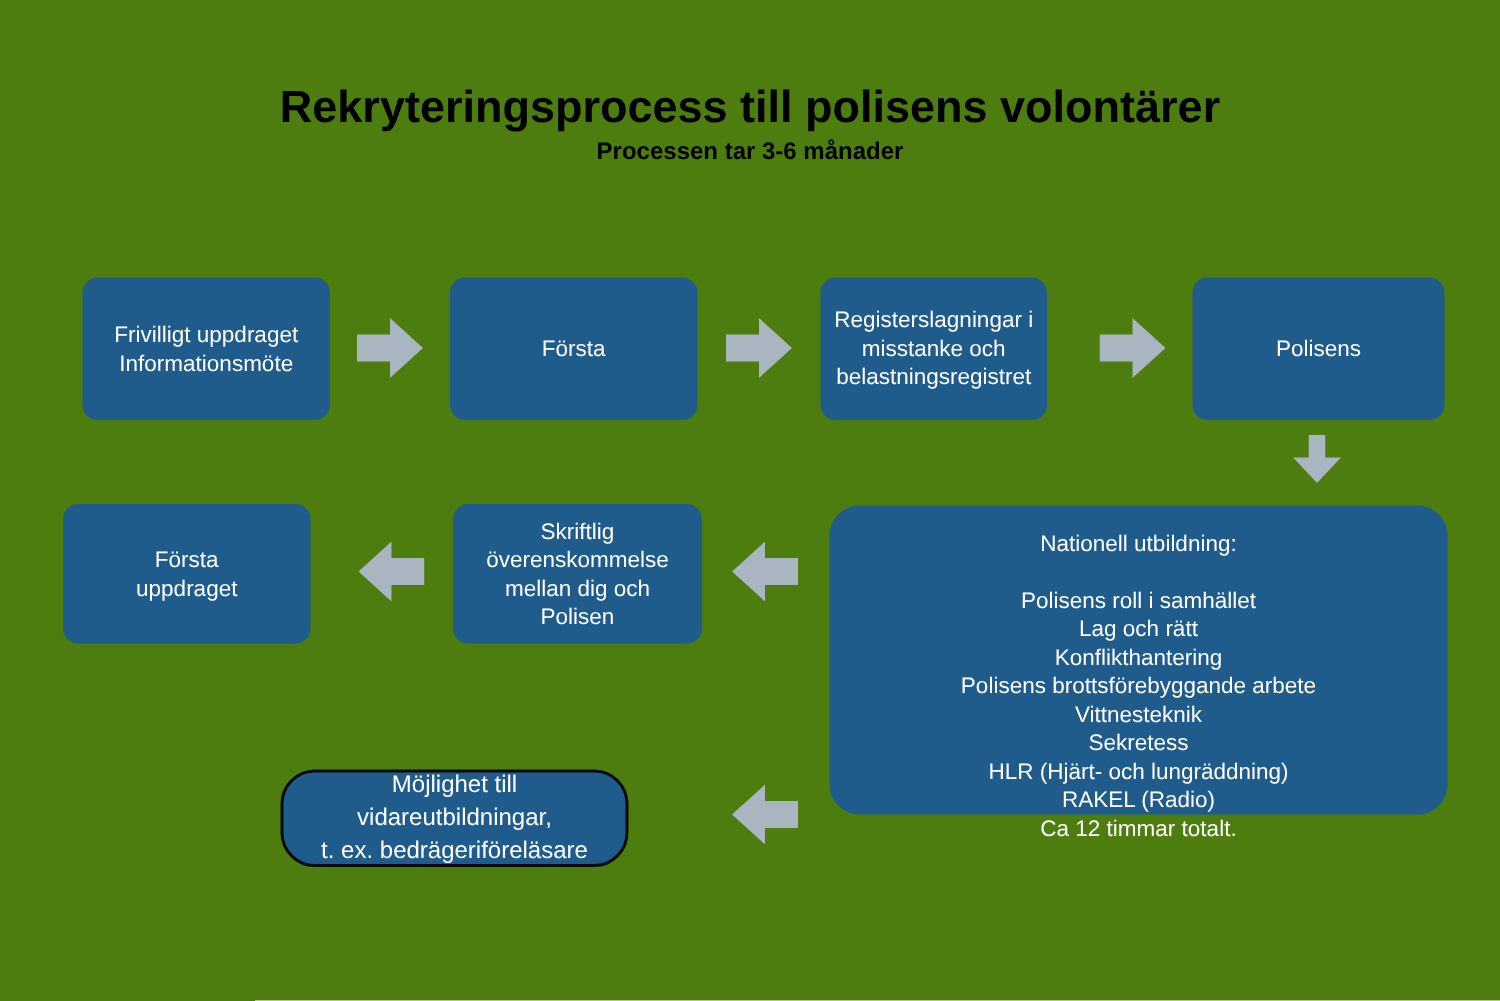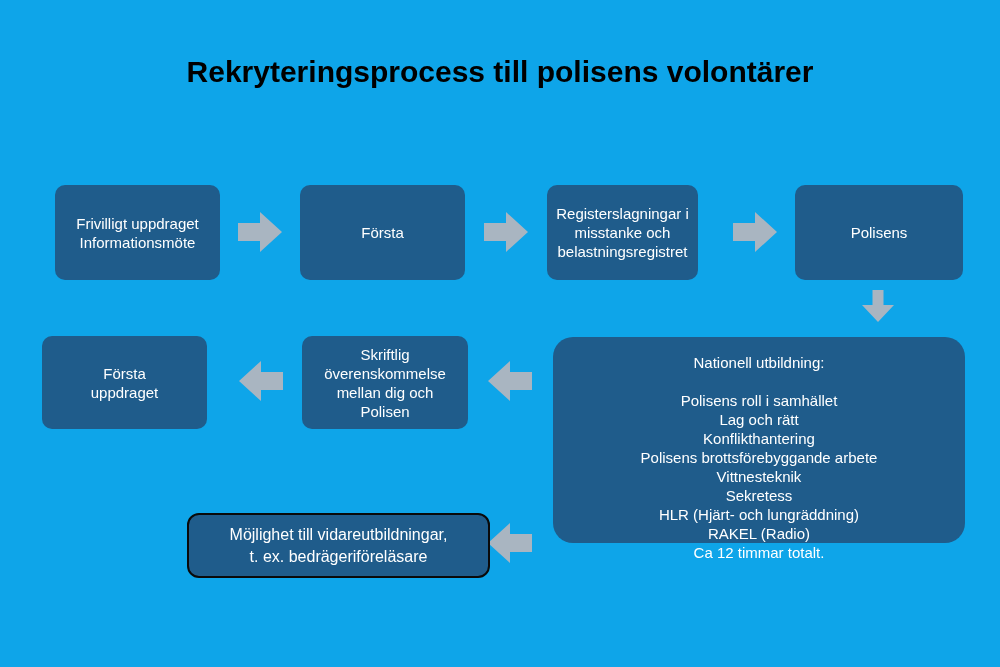--- a/index.html
+++ b/index.html
@@ -9,21 +9,21 @@
     --node-text: #FFFFFF;
     --title-text: #000000;
   }
   html, body { margin: 0; padding: 0; background: #ffffff; }
   body { font-family: "Liberation Sans", sans-serif; }
 
   .canvas {
     position: relative;
     width: 1000px;
     height: 667px;
-    background: #0ea5e9;
+    background: #4d7c0f;
     overflow: hidden;
   }
 
   .title {
     position: absolute;
     top: 55px;
     left: 0;
     width: 100%;
     text-align: center;
     font-size: 30px;
@@ -70,23 +70,23 @@
     left: 553px; top: 337px; width: 412px; height: 206px;
     border-radius: 20px;
     align-items: flex-start;
   }
   #n-nationell .node-label { padding-top: 16px; }
 
   #n-skriftlig { left: 302px; top: 336px; width: 166px; height: 93px; }
   #n-forsta    { left: 42px;  top: 336px; width: 165px; height: 93px; }
 
   #n-mojlighet {
-    left: 187px; top: 513px; width: 303px; height: 65px;
+    left: 187px; top: 513px; width: 232px; height: 65px;
     border: 2.5px solid var(--outline);
-    border-radius: 12px;
+    border-radius: 23px;
     font-size: 16px;
     line-height: 22px;
   }
 
   .arrow { position: absolute; width: 44px; height: 40px; }
   .arrow.down { width: 32px; height: 32px; }
   .arrow svg { display: block; width: 100%; height: 100%; }
   .arrow polygon { fill: var(--arrow-fill); }
 
   #a1     { left: 238px; top: 212px; }
@@ -96,20 +96,21 @@
   #a4     { left: 488px; top: 361px; }
   #a5     { left: 239px; top: 361px; }
   #a6     { left: 488px; top: 523px; }
 </style>
 </head>
 <body>
 
 <div class="canvas">
 
   <h1 class="title">Rekryteringsprocess till polisens volontärer</h1>
+  <h2 class="subtitle">Processen tar 3-6 månader</h2>
 
   <div class="node" id="n-info">
     <div class="node-label">Frivilligt uppdraget
 Informationsmöte</div>
   </div>
 
   <div class="arrow" id="a1">
     <svg viewBox="0 0 44 40" aria-hidden="true">
         <polygon points="0,11 22,11 22,0 44,20 22,40 22,29 0,29"></polygon>
       </svg>

